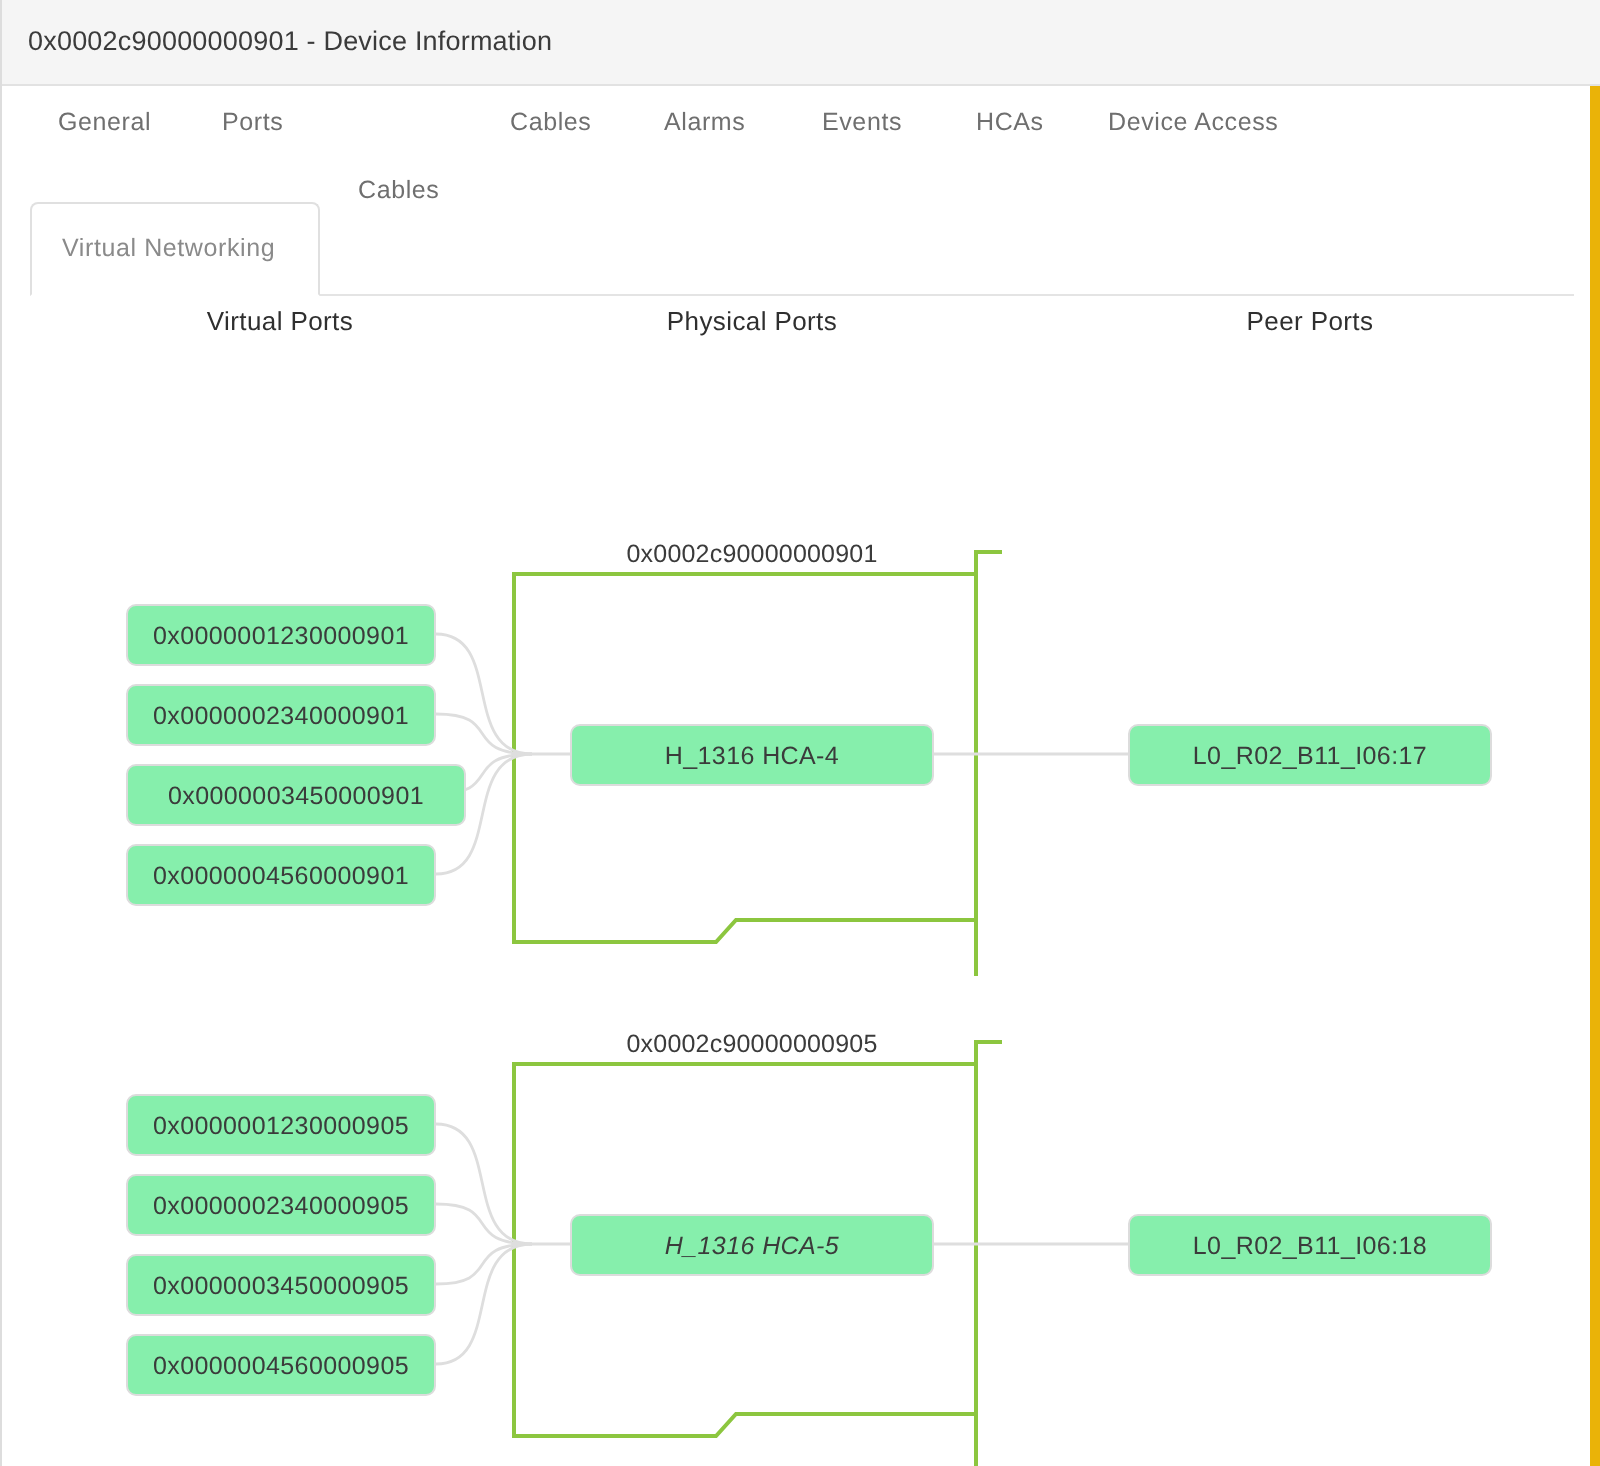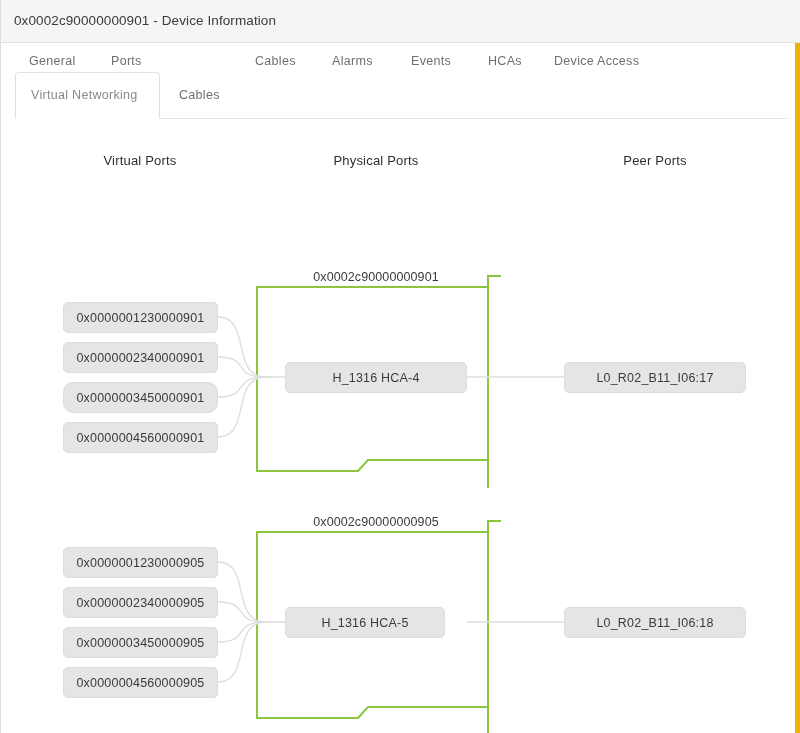--- a/index.html
+++ b/index.html
@@ -48,21 +48,21 @@
     font-size: 12.5px;
     color: #6f6f6f;
     white-space: nowrap;
     cursor: pointer;
     letter-spacing: 0.3px;
   }
 
   
   .tabrow2 {
     position: absolute;
-    left: 0; top: 72px;
+    left: 0; top: 101px;
     width: 733px; height: 48px;
   }
   .tabrow2-underline {
     position: absolute;
     left: 14px; top: 46px;
     width: 772px; height: 1px;
     background: #e4e4e4;
   }
   .tab-active {
     position: absolute;
@@ -107,21 +107,21 @@
     font-size: 12.5px;
     color: #3b3b3b;
     white-space: nowrap;
     text-align: center;
     letter-spacing: 0.1px;
   }
 
   
   .node {
     position: absolute;
-    background: #e5e5e5;
+    background: #86efac;
     border: 1px solid #dcdcdc;
     border-radius: 5px;
     display: flex;
     align-items: center;
     justify-content: center;
     font-size: 12.5px;
     color: #3b3b3b;
     white-space: nowrap;
     cursor: pointer;
     letter-spacing: 0.2px;
@@ -180,26 +180,26 @@
       <path d="M 217 642 C 251 642 229 622 265 622" fill="none" stroke="#dedede" stroke-width="1.4"></path>
       <path d="M 217 682 C 251 682 229 622 265 622" fill="none" stroke="#dedede" stroke-width="1.4"></path>
       <line x1="265" y1="622" x2="284" y2="622" stroke="#dedede" stroke-width="1.6"></line>
       <line x1="466" y1="622" x2="563" y2="622" stroke="#dedede" stroke-width="1.4"></line>
     </svg>
 
   <div id="nodes">
       <div class="grp-title" style="left: 265px; top: 270px; width: 220px;">0x0002c90000000901</div>
       <div class="node vport" style="left: 62px; top: 302px; width: 155px;">0x0000001230000901</div>
       <div class="node vport" style="left: 62px; top: 342px; width: 155px;">0x0000002340000901</div>
-      <div class="node vport" style="left: 62px; top: 382px; width: 155px; border-radius: 10px;">0x0000003450000901</div>
+      <div class="node vport" style="left: 62px; top: 382px; width: 170px;">0x0000003450000901</div>
       <div class="node vport" style="left: 62px; top: 422px; width: 155px;">0x0000004560000901</div>
       <div class="node hca" style="left: 284px; top: 362px; width: 182px;">H_1316 HCA-4</div>
       <div class="node pport" style="left: 563px; top: 362px; width: 182px;">L0_R02_B11_I06:17</div>
       <div class="grp-title" style="left: 265px; top: 515px; width: 220px;">0x0002c90000000905</div>
       <div class="node vport" style="left: 62px; top: 547px; width: 155px;">0x0000001230000905</div>
       <div class="node vport" style="left: 62px; top: 587px; width: 155px;">0x0000002340000905</div>
       <div class="node vport" style="left: 62px; top: 627px; width: 155px;">0x0000003450000905</div>
       <div class="node vport" style="left: 62px; top: 667px; width: 155px;">0x0000004560000905</div>
-      <div class="node hca" style="left: 284px; top: 607px; width: 160px;">H_1316 HCA-5</div>
+      <div class="node hca" style="left: 284px; top: 607px; width: 182px; font-style: italic;">H_1316 HCA-5</div>
       <div class="node pport" style="left: 563px; top: 607px; width: 182px;">L0_R02_B11_I06:18</div>
     </div>
 
 </div>
 
 </body></html>

